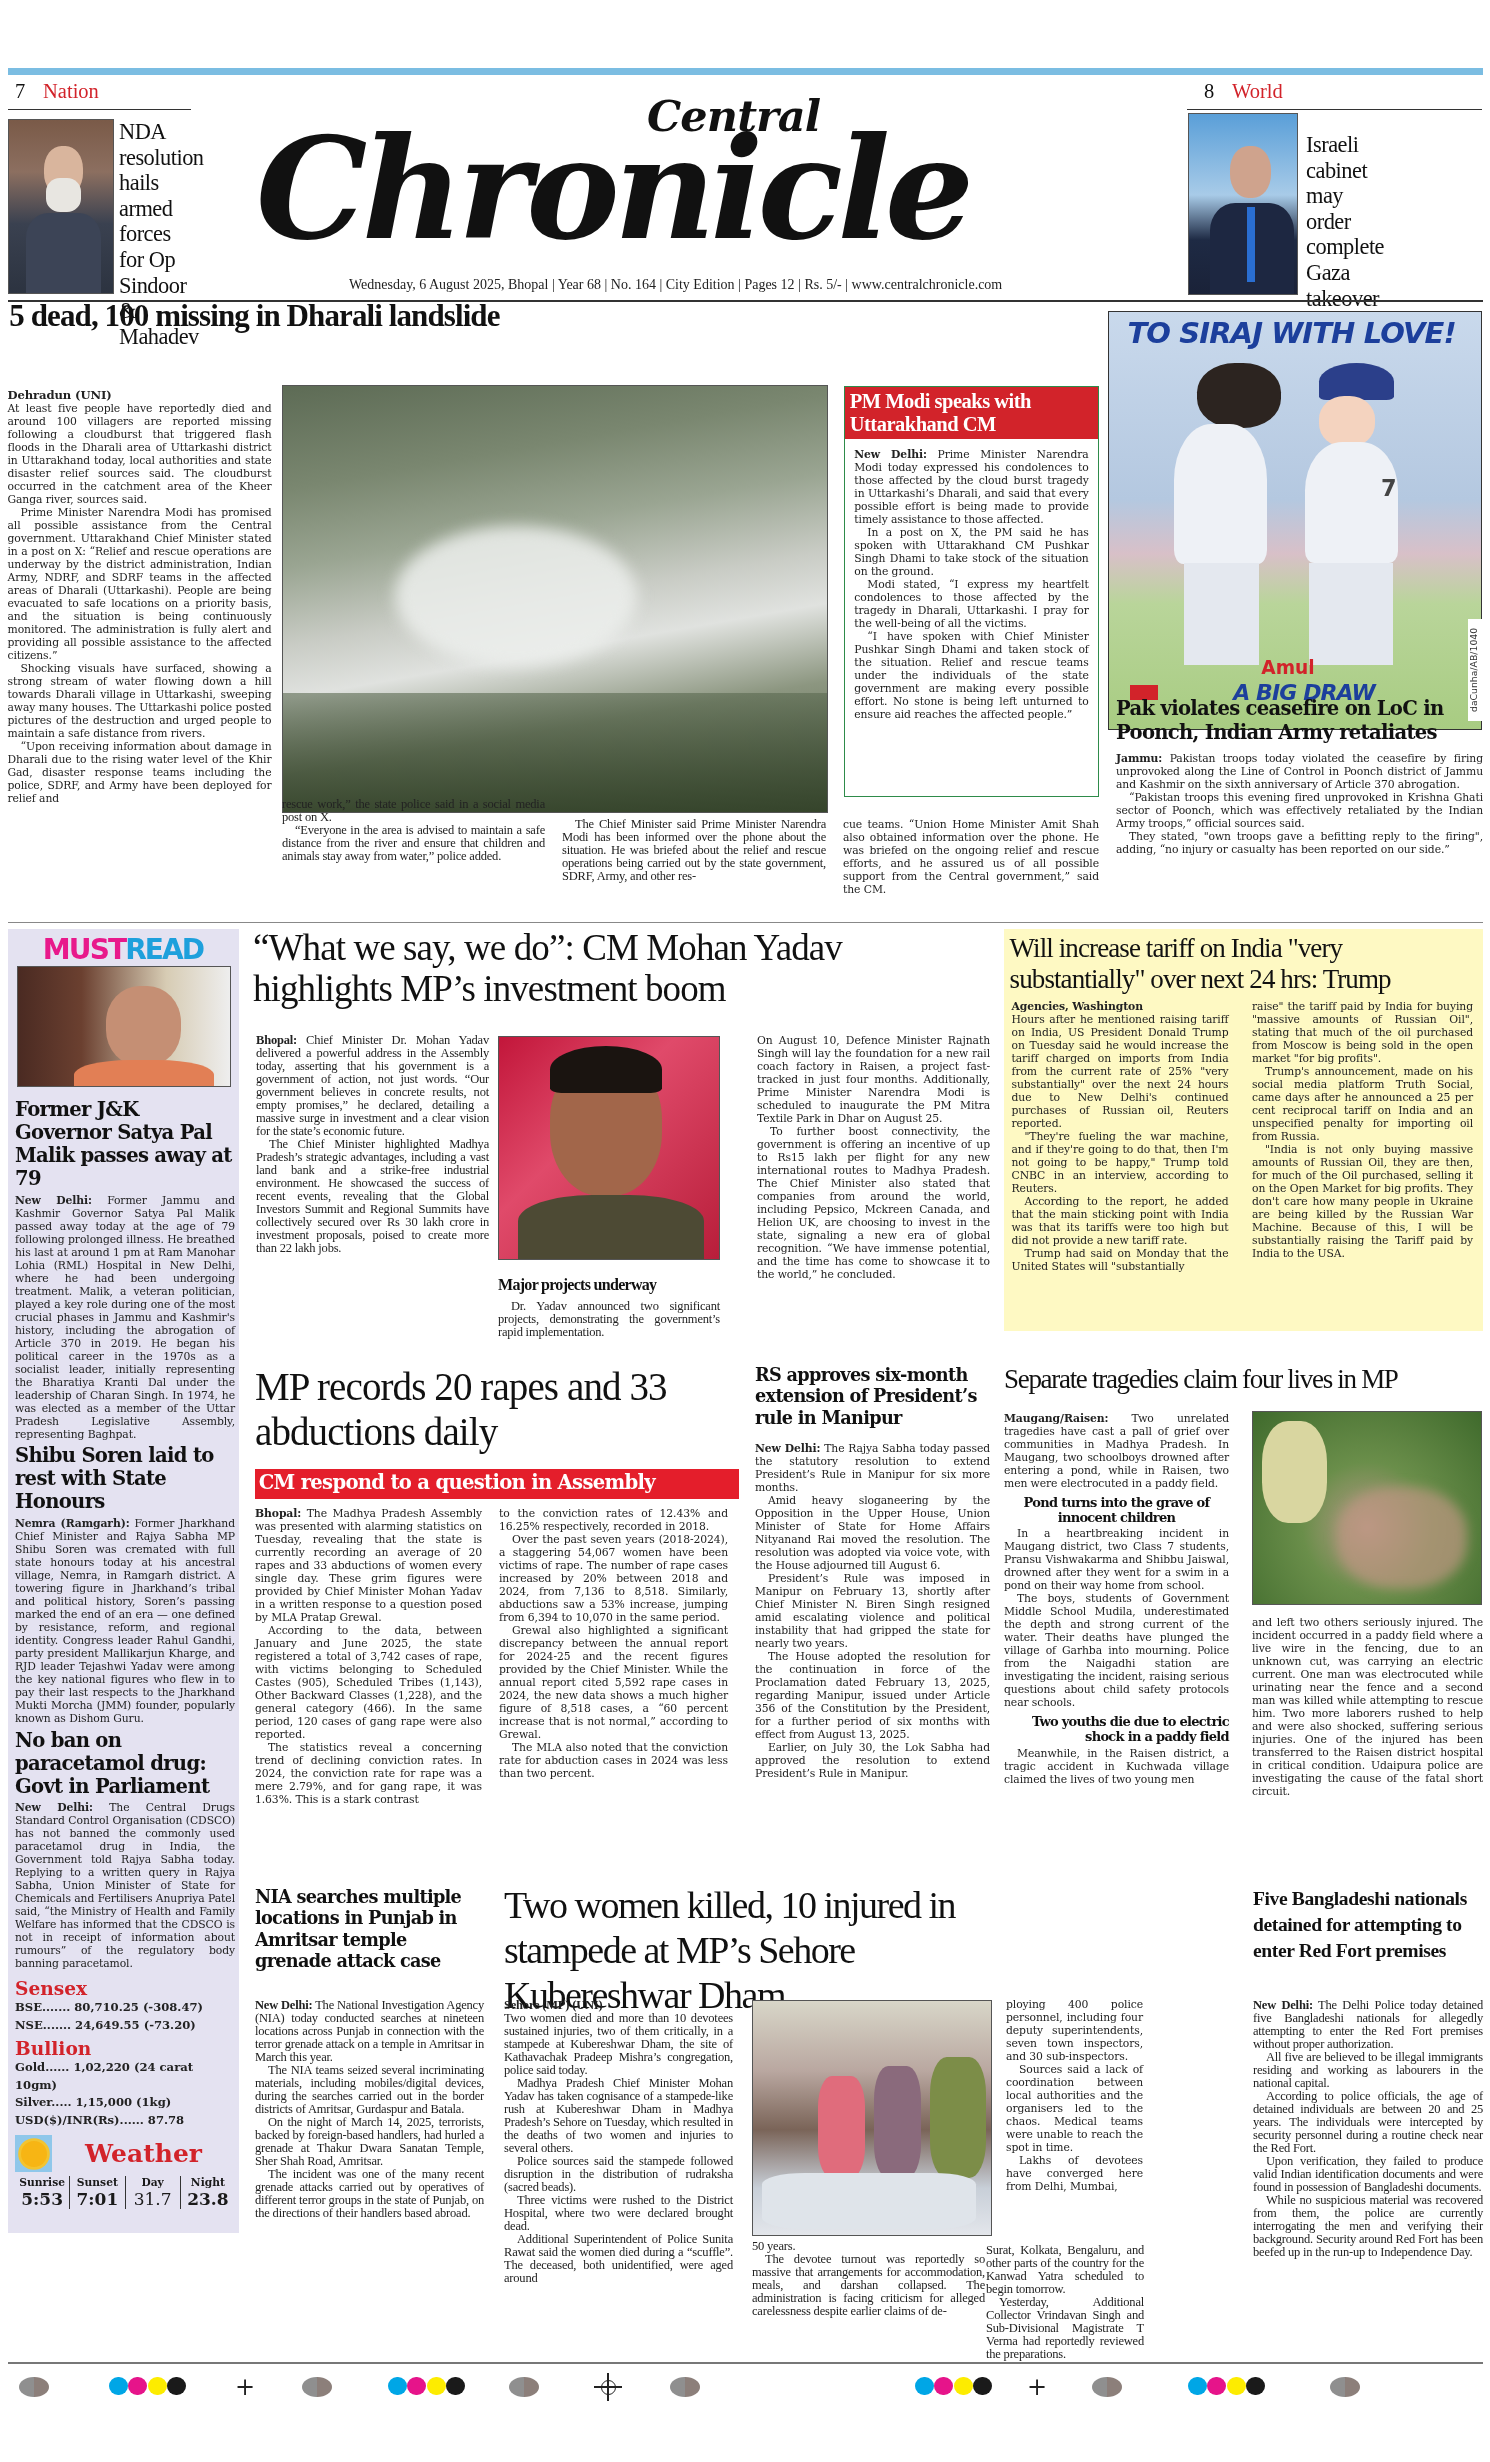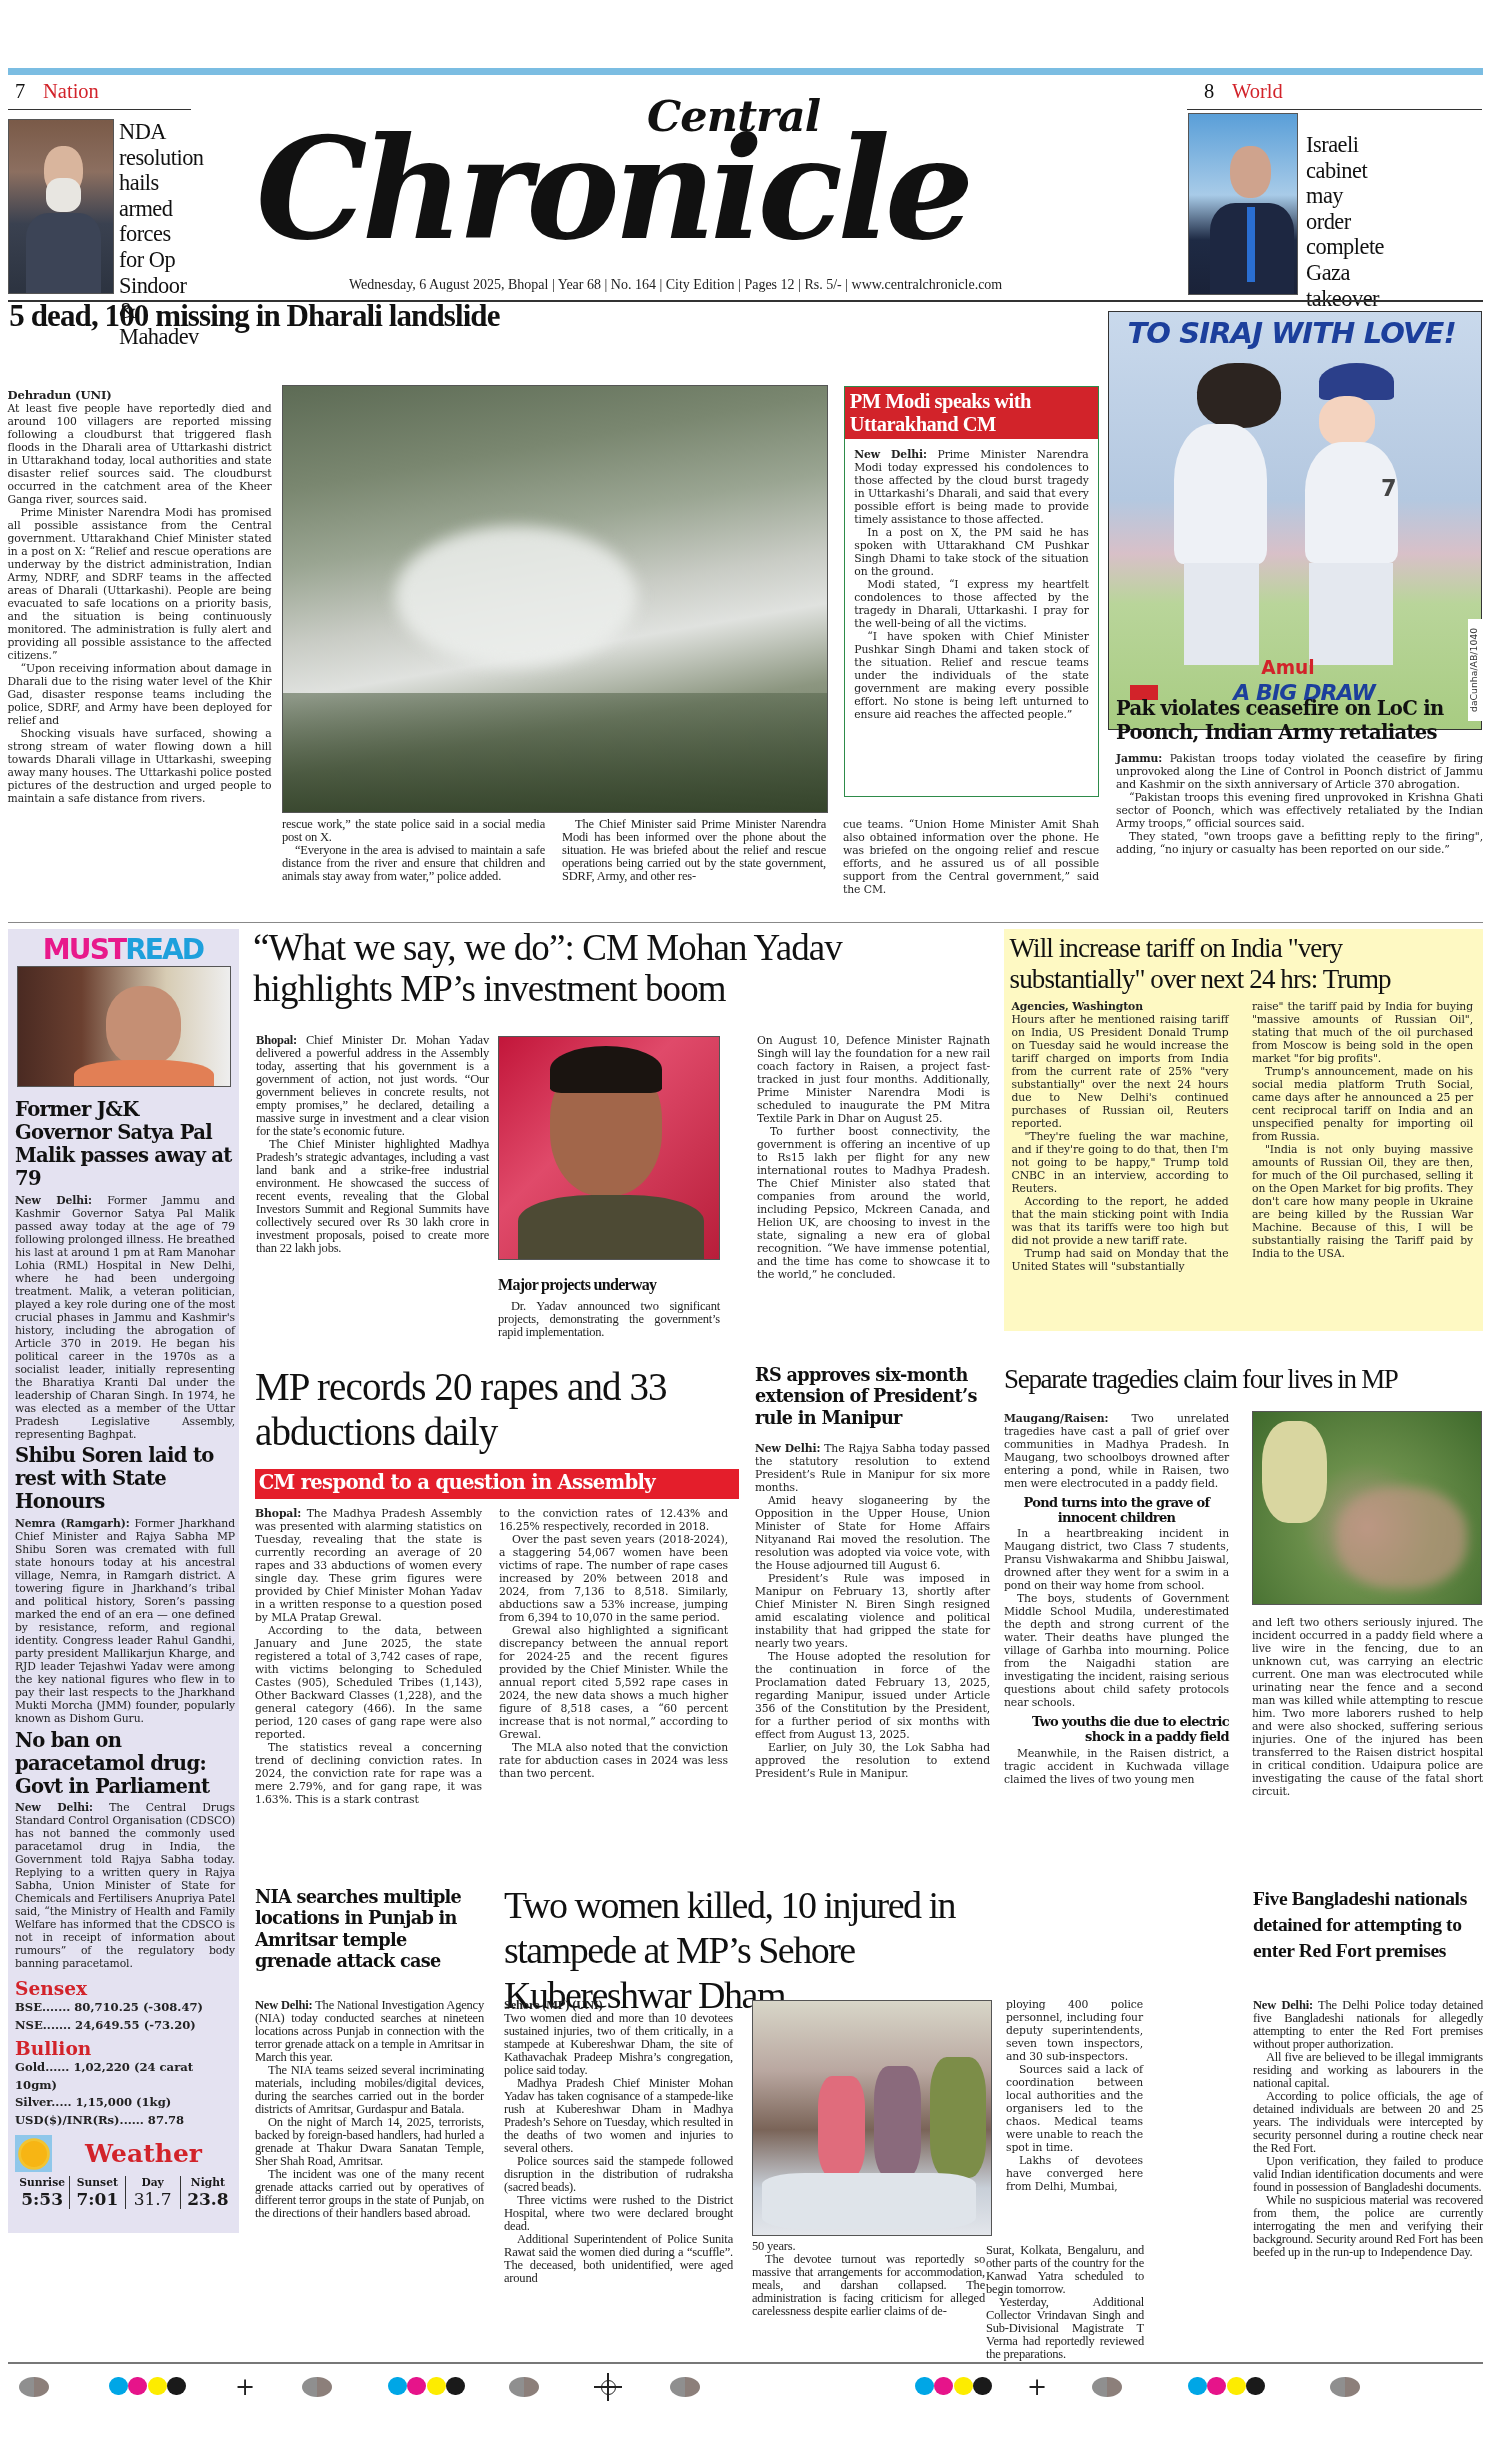--- a/index.html
+++ b/index.html
@@ -69,28 +69,28 @@
 </div>
 <div class="abs teaser" style="left:1306px;top:132px;width:84px">Israeli cabinet may order complete Gaza takeover</div>
 
 <div class="abs rule" style="left:7.5px;top:300px;width:1475px"></div>
 
 <div class="abs hl" style="left:9.3px;top:300px;width:1090px;font-size:31px;white-space:nowrap">5 dead, 100 missing in Dharali landslide</div>
 <div class="abs body-text" style="left:7.5px;top:389px;width:264px">
   <div class="dl" style="font-size:11.6px">Dehradun (UNI)</div>
   <p class="first">At least five people have reportedly died and around 100 villagers are reported missing following a cloudburst that triggered flash floods in the Dharali area of Uttarkashi district in Uttarakhand today, local authorities and state disaster relief sources said. The cloudburst occurred in the catchment area of the Kheer Ganga river, sources said.</p>
   <p>Prime Minister Narendra Modi has promised all possible assistance from the Central government. Uttarakhand Chief Minister stated in a post on X: “Relief and rescue operations are underway by the district administration, Indian Army, NDRF, and SDRF teams in the affected areas of Dharali (Uttarkashi). People are being evacuated to safe locations on a priority basis, and the situation is being continuously monitored. The administration is fully alert and providing all possible assistance to the affected citizens.”</p>
+  <p>Shocking visuals have surfaced, showing a strong stream of water flowing down a hill towards Dharali village in Uttarkashi, sweeping away many houses. The Uttarkashi police posted pictures of the destruction and urged people to maintain a safe distance from rivers.</p>
   <p>“Upon receiving information about damage in Dharali due to the rising water level of the Khir Gad, disaster response teams including the police, SDRF, and Army have been deployed for relief and</p>
-  <p>Shocking visuals have surfaced, showing a strong stream of water flowing down a hill towards Dharali village in Uttarkashi, sweeping away many houses. The Uttarkashi police posted pictures of the destruction and urged people to maintain a safe distance from rivers.</p>
 </div>
 <div class="abs photo" style="left:282px;top:385px;width:546px;height:428px;background:linear-gradient(170deg,#5d6b55 0%,#7a8770 20%,#9aa592 35%,#c9ccc5 50%,#e0e2df 60%,#8c9680 75%,#4f5e45 100%)">
   <div style="position:absolute;left:112px;top:140px;width:242px;height:140px;border-radius:50%;background:rgba(236,238,236,0.85);filter:blur(7.5px)"></div>
   <div style="position:absolute;left:0;top:307px;width:546px;height:121px;background:linear-gradient(180deg,rgba(90,105,80,0.6),rgba(50,65,40,0.9))"></div>
 </div>
-<div class="abs body-text cond" style="left:282px;top:818px;width:263px">
+<div class="abs body-text cond" style="left:282px;top:798px;width:263px">
   <p class="first">rescue work,” the state police said in a social media post on X.</p>
   <p>“Everyone in the area is advised to maintain a safe distance from the river and ensure that children and animals stay away from water,” police added.</p>
 </div>
 <div class="abs body-text cond" style="left:562px;top:818px;width:264px">
   <p>The Chief Minister said Prime Minister Narendra Modi has been informed over the phone about the situation. He was briefed about the relief and rescue operations being carried out by the state government, SDRF, Army, and other res-</p>
 </div>
 <div class="abs body-text" style="left:843px;top:818px;width:256px">
   <p class="first">cue teams. “Union Home Minister Amit Shah also obtained information over the phone. He was briefed on the ongoing relief and rescue efforts, and he assured us of all possible support from the Central government,” said the CM.</p>
 </div>
 

